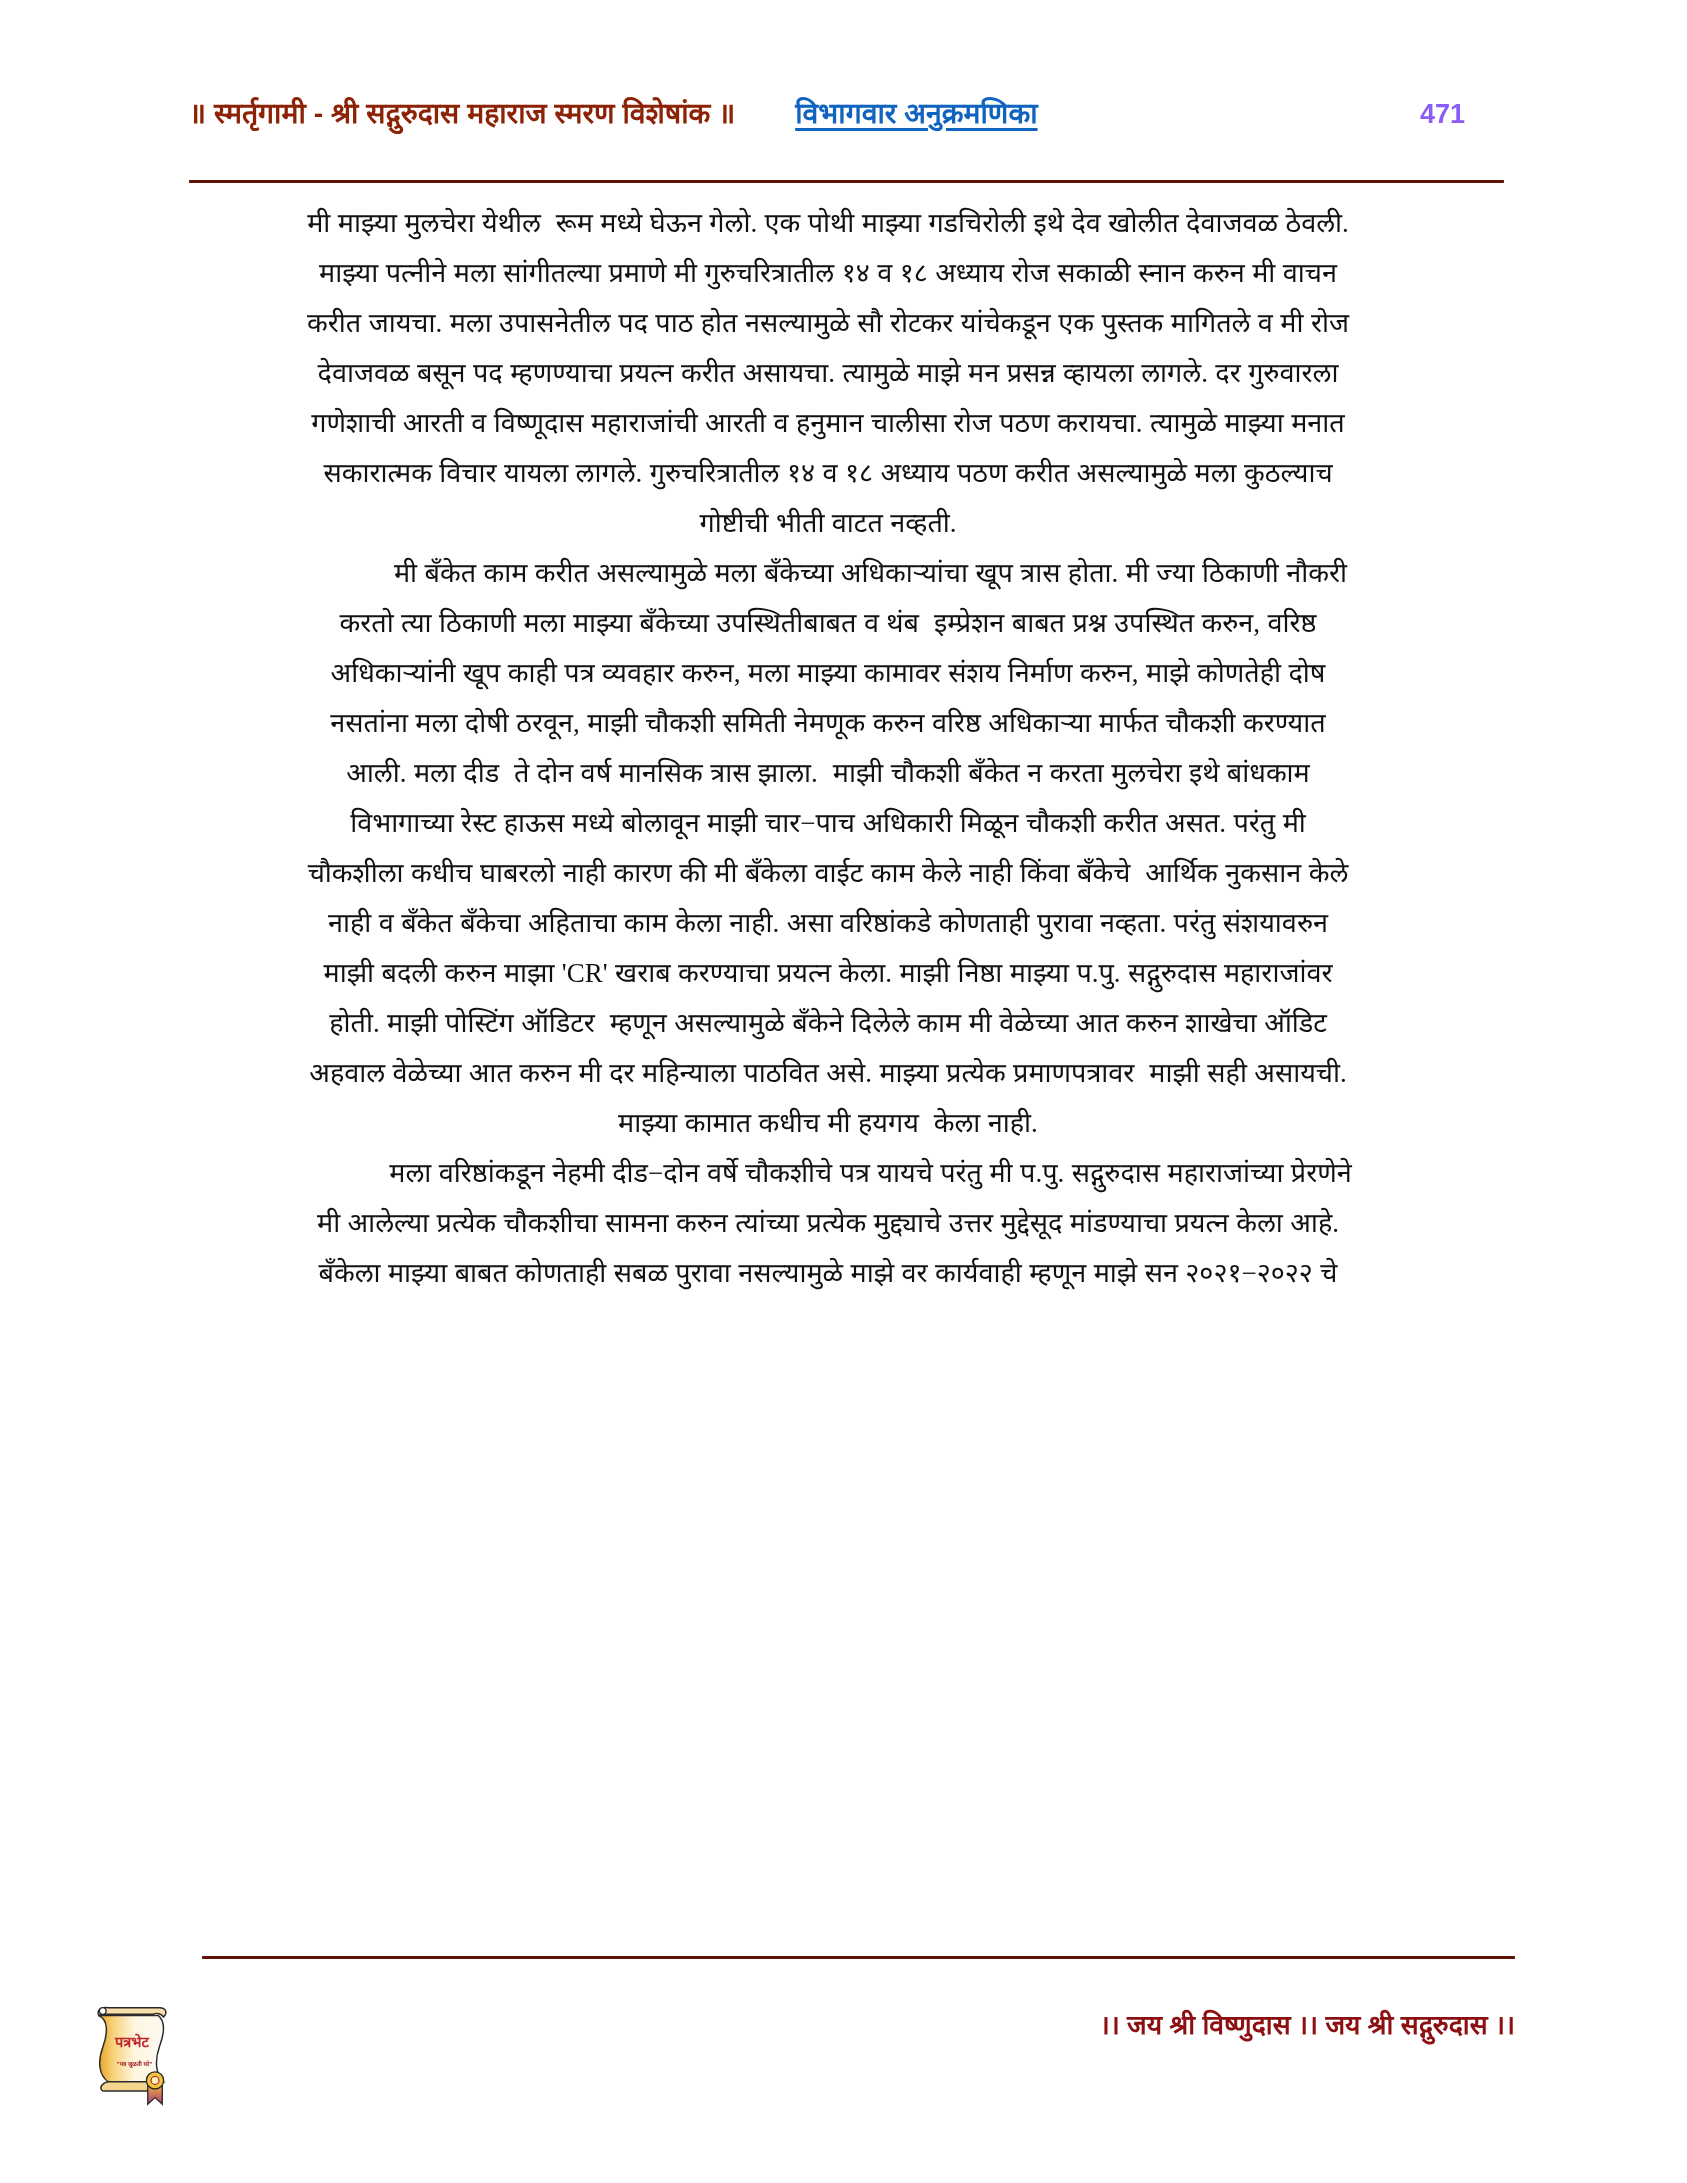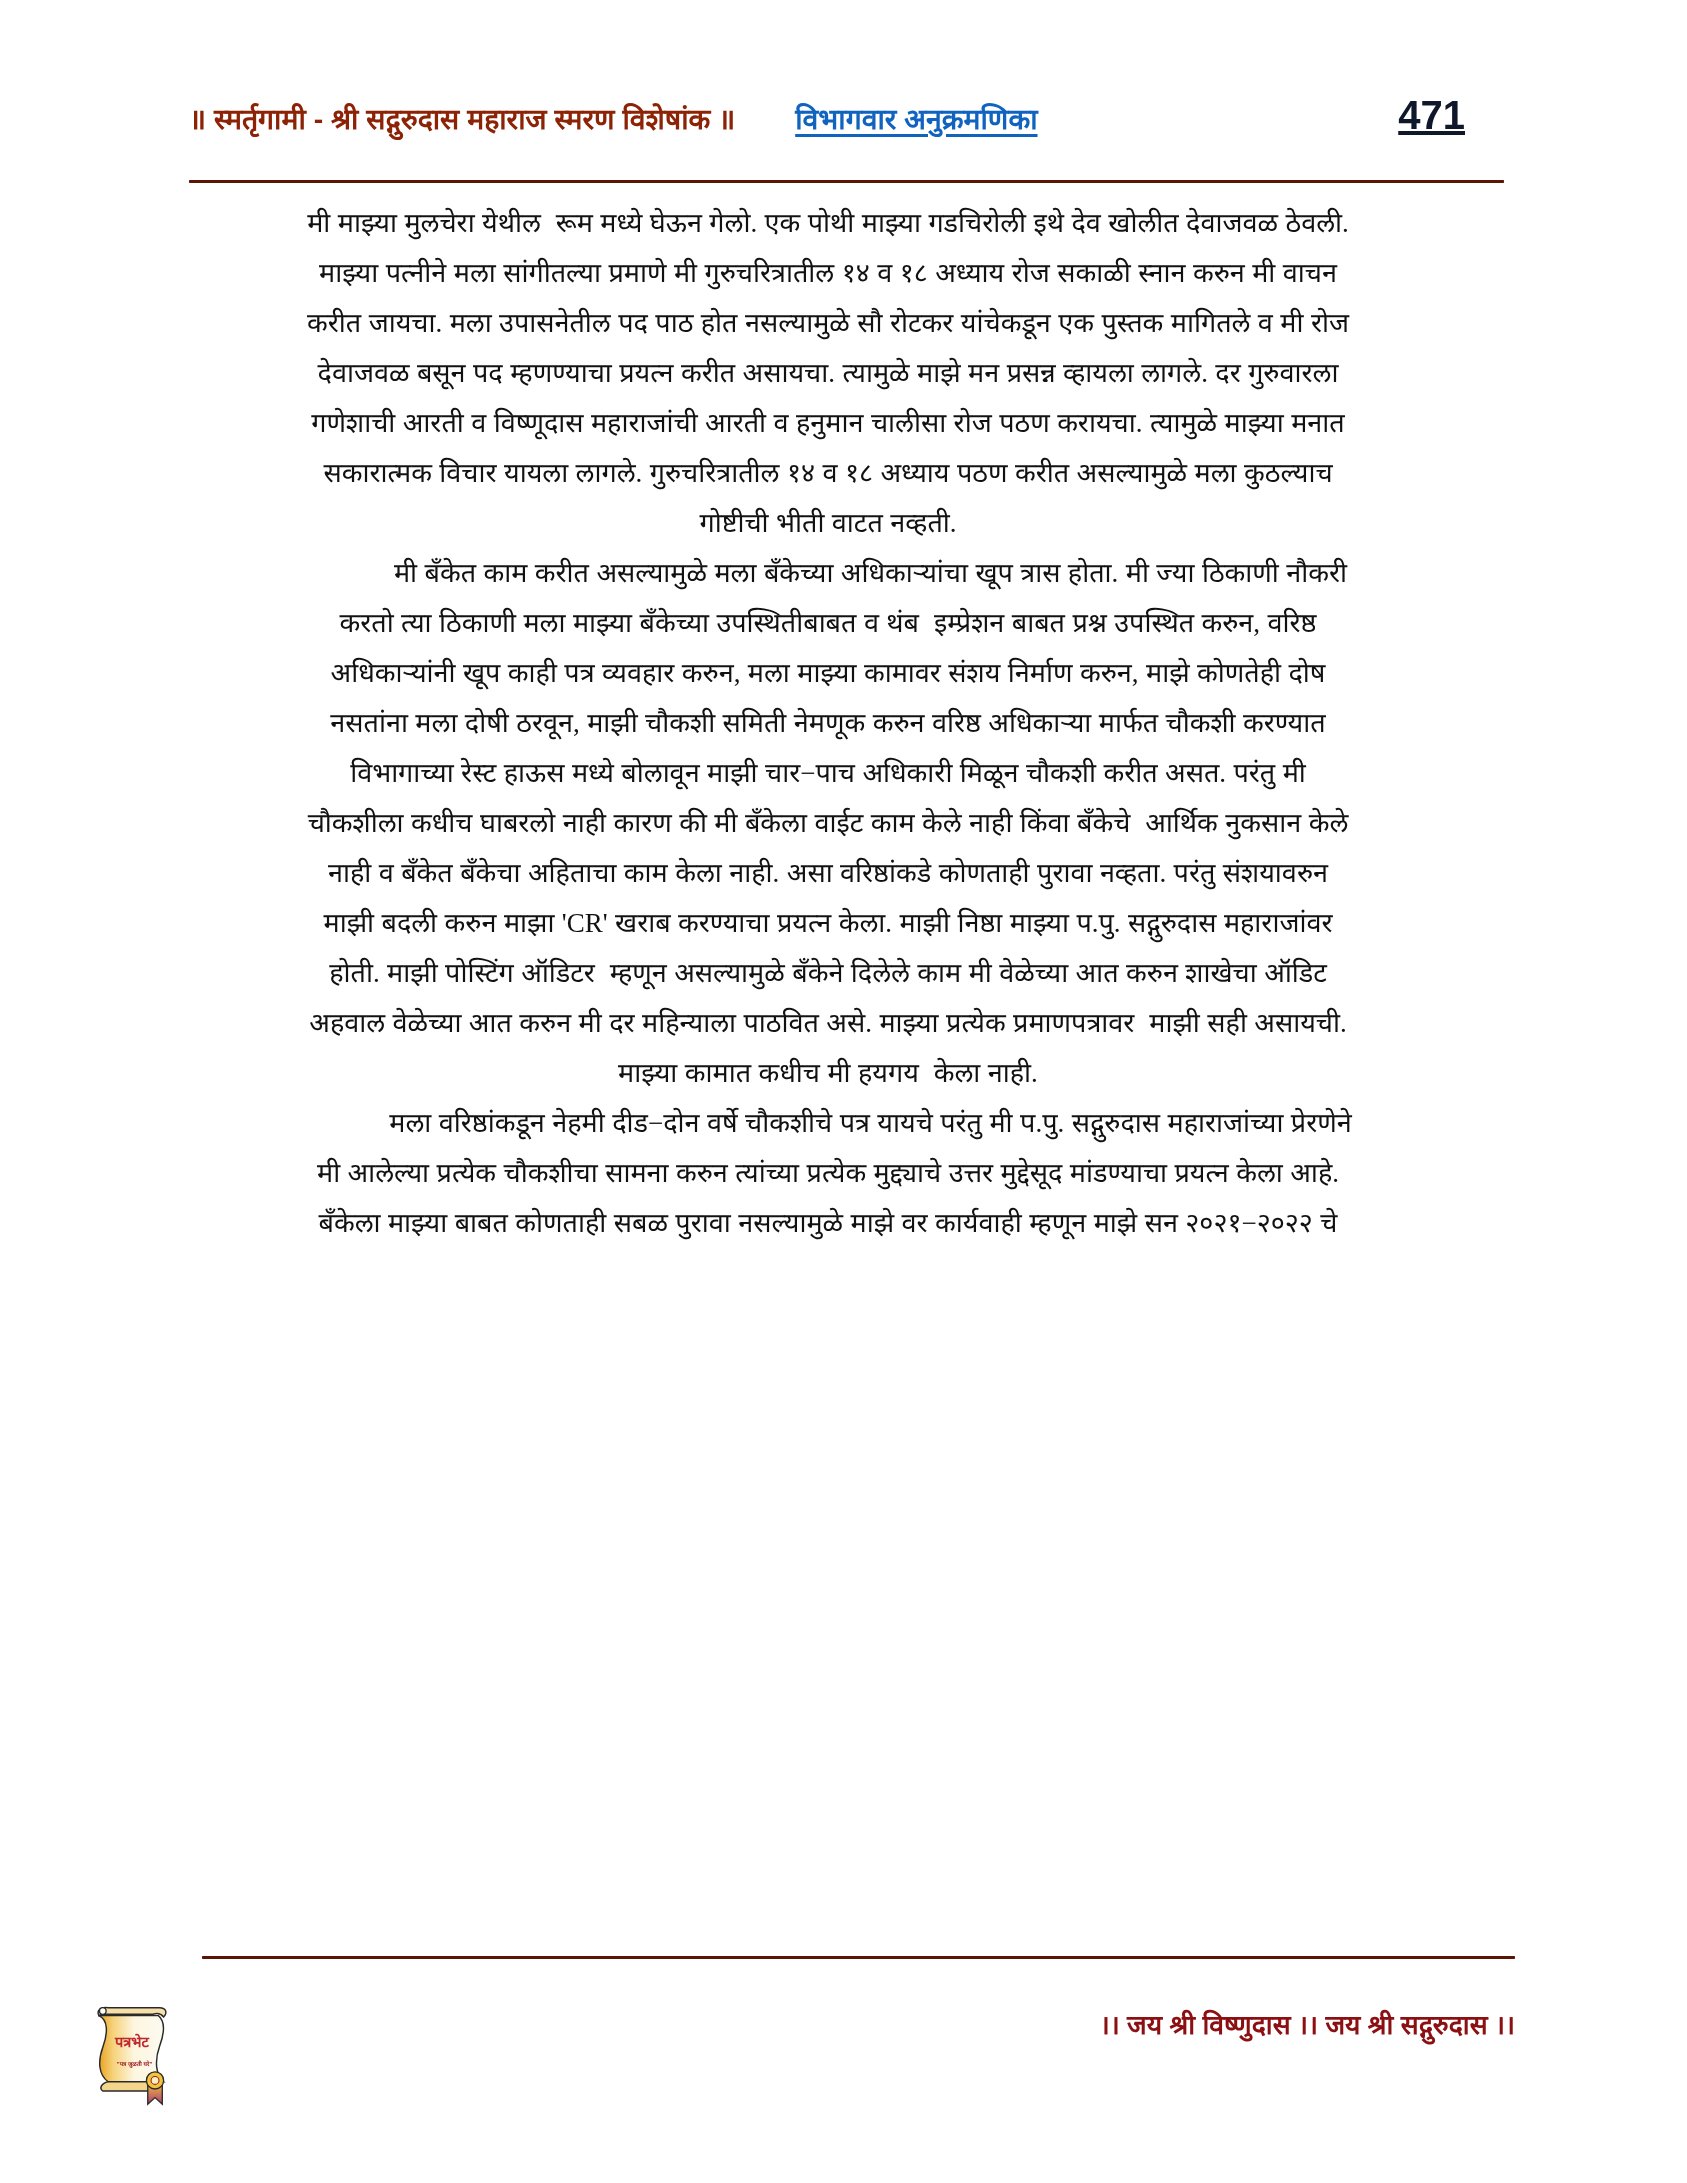--- a/index.html
+++ b/index.html
@@ -51,26 +51,25 @@
     text-decoration: underline;
     text-decoration-thickness: 2.6px;
     text-underline-offset: 4.6px;
     white-space: nowrap;
     margin-left: 60px;
     cursor: pointer;
   }
   .header-pageno {
     font-family: "Liberation Sans", "DejaVu Sans", sans-serif;
     font-weight: bold;
-    font-size: 40px;
-    color: #0f172a;
+    font-size: 27px;
+    color: #8b5cf6;
     margin-left: auto;
     padding-right: 34px;
     white-space: nowrap;
-    text-decoration: underline;
   }
 
   .rule {
     position: absolute;
     background: #5e1405;
     height: 2.6px;
     border-radius: 0.7px;
   }
   .rule-top {
     left: 189px;
@@ -146,20 +145,21 @@
       <div class="line">माझ्या पत्नीने मला सांगीतल्या प्रमाणे मी गुरुचरित्रातील १४ व १८ अध्याय रोज सकाळी स्नान करुन मी वाचन</div>
       <div class="line">करीत जायचा. मला उपासनेतील पद पाठ होत नसल्यामुळे सौ रोटकर यांचेकडून एक पुस्तक मागितले व मी रोज</div>
       <div class="line">देवाजवळ बसून पद म्हणण्याचा प्रयत्न करीत असायचा. त्यामुळे माझे मन प्रसन्न व्हायला लागले. दर गुरुवारला</div>
       <div class="line">गणेशाची आरती व विष्णूदास महाराजांची आरती व हनुमान चालीसा रोज पठण करायचा. त्यामुळे माझ्या मनात</div>
       <div class="line">सकारात्मक विचार यायला लागले. गुरुचरित्रातील १४ व १८ अध्याय पठण करीत असल्यामुळे मला कुठल्याच</div>
       <div class="line">गोष्टीची भीती वाटत नव्हती.</div>
       <div class="line indent">मी बँकेत काम करीत असल्यामुळे मला बँकेच्या अधिकाऱ्यांचा खूप त्रास होता. मी ज्या ठिकाणी नौकरी</div>
       <div class="line">करतो त्या ठिकाणी मला माझ्या बँकेच्या उपस्थितीबाबत व थंब  इम्प्रेशन बाबत प्रश्न उपस्थित करुन, वरिष्ठ</div>
       <div class="line">अधिकाऱ्यांनी खूप काही पत्र व्यवहार करुन, मला माझ्या कामावर संशय निर्माण करुन, माझे कोणतेही दोष</div>
       <div class="line">नसतांना मला दोषी ठरवून, माझी चौकशी समिती नेमणूक करुन वरिष्ठ अधिकाऱ्या मार्फत चौकशी करण्यात</div>
+      <div class="line">आली. मला दीड  ते दोन वर्ष मानसिक त्रास झाला.  माझी चौकशी बँकेत न करता मुलचेरा इथे बांधकाम</div>
       <div class="line">विभागाच्या रेस्ट हाऊस मध्ये बोलावून माझी चार−पाच अधिकारी मिळून चौकशी करीत असत. परंतु मी</div>
       <div class="line">चौकशीला कधीच घाबरलो नाही कारण की मी बँकेला वाईट काम केले नाही किंवा बँकेचे  आर्थिक नुकसान केले</div>
       <div class="line">नाही व बँकेत बँकेचा अहिताचा काम केला नाही. असा वरिष्ठांकडे कोणताही पुरावा नव्हता. परंतु संशयावरुन</div>
       <div class="line">माझी बदली करुन माझा 'CR' खराब करण्याचा प्रयत्न केला. माझी निष्ठा माझ्या प.पु. सद्गुरुदास महाराजांवर</div>
       <div class="line">होती. माझी पोस्टिंग ऑडिटर  म्हणून असल्यामुळे बँकेने दिलेले काम मी वेळेच्या आत करुन शाखेचा ऑडिट</div>
       <div class="line">अहवाल वेळेच्या आत करुन मी दर महिन्याला पाठवित असे. माझ्या प्रत्येक प्रमाणपत्रावर  माझी सही असायची.</div>
       <div class="line">माझ्या कामात कधीच मी हयगय  केला नाही.</div>
       <div class="line indent">मला वरिष्ठांकडून नेहमी दीड−दोन वर्षे चौकशीचे पत्र यायचे परंतु मी प.पु. सद्गुरुदास महाराजांच्या प्रेरणेने</div>
       <div class="line">मी आलेल्या प्रत्येक चौकशीचा सामना करुन त्यांच्या प्रत्येक मुद्द्याचे उत्तर मुद्देसूद मांडण्याचा प्रयत्न केला आहे.</div>
       <div class="line">बँकेला माझ्या बाबत कोणताही सबळ पुरावा नसल्यामुळे माझे वर कार्यवाही म्हणून माझे सन २०२१−२०२२ चे</div>

